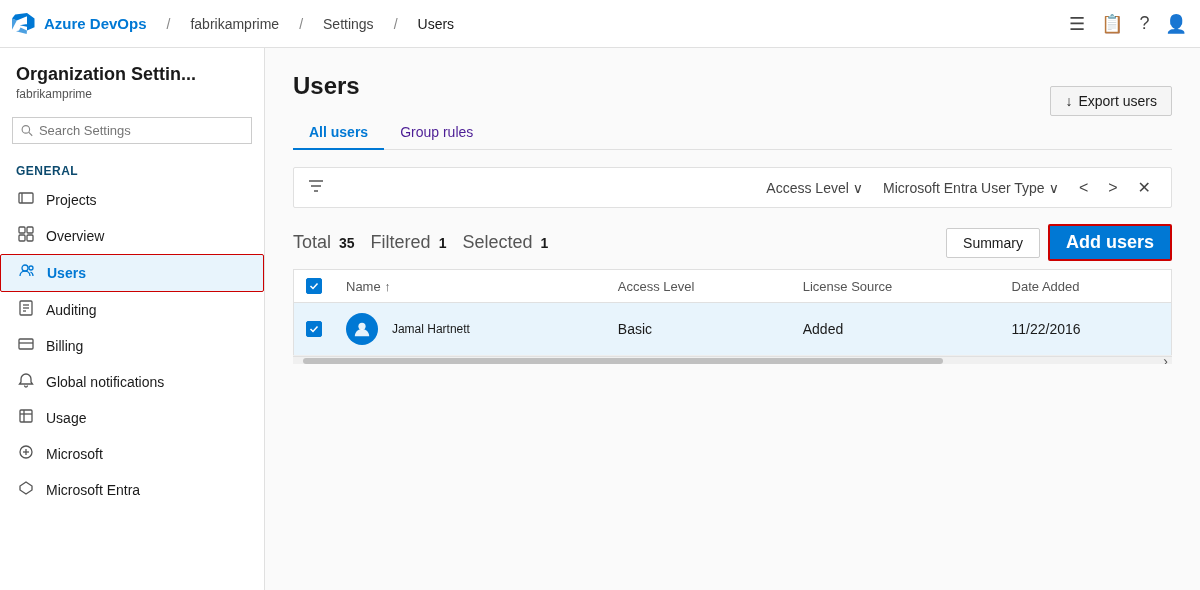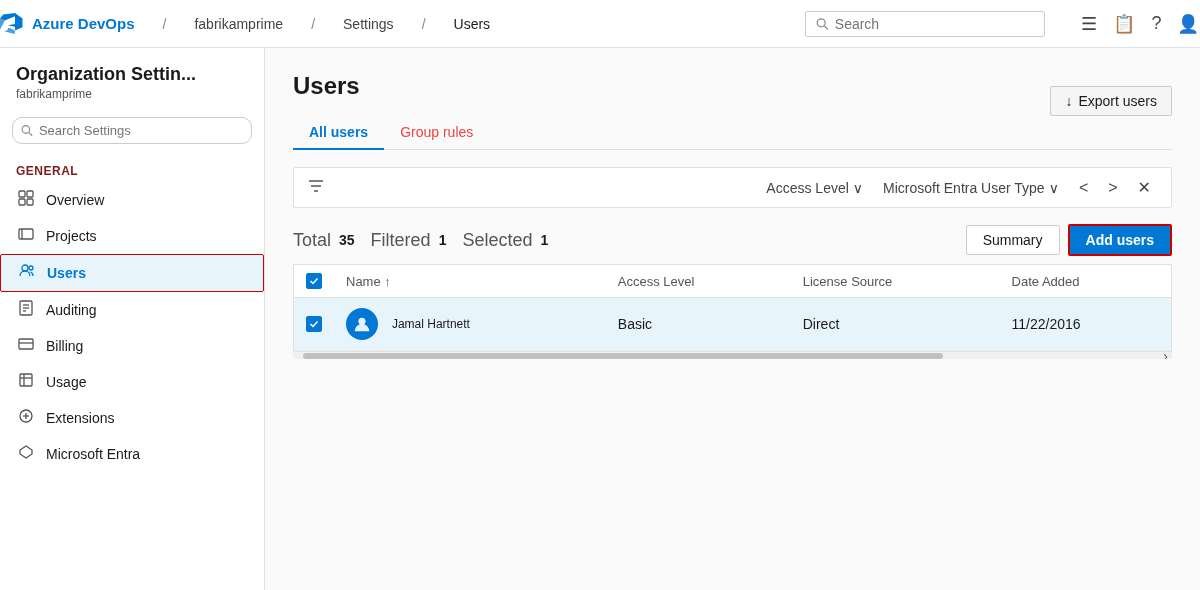--- a/index.html
+++ b/index.html
@@ -2,21 +2,21 @@
 <html><head>
   <meta charset="utf-8">
   <style>
     * { box-sizing: border-box; margin: 0; padding: 0; }
     body { font-family: 'Segoe UI', Arial, sans-serif; font-size: 14px; color: #1a1a1a; background: #fff; display: flex; flex-direction: column; height: 590px; overflow: hidden; }
 
     
     .topnav {
       display: flex; align-items: center; height: 48px;
       background: #fff; border-bottom: 1px solid #e0e0e0;
-      padding: 0 0; gap: 24px; flex-shrink: 0;
+      padding: 0 12px; gap: 16px; flex-shrink: 0;
     }
     .topnav-logo { display: flex; align-items: center; gap: 8px; }
     .topnav-logo svg { width: 24px; height: 24px; }
     .topnav-brand { font-size: 15px; font-weight: 600; color: #0078d4; }
     .topnav-sep { color: #888; margin: 0 4px; }
     .topnav-crumb { color: #444; font-size: 14px; }
     .topnav-crumb.current { color: #1a1a1a; }
     .topnav-spacer { flex: 1; }
     .search-box {
       display: flex; align-items: center; border: 1px solid #ccc;
@@ -35,27 +35,27 @@
       width: 265px; flex-shrink: 0; border-right: 1px solid #e0e0e0;
       background: #fff; display: flex; flex-direction: column;
       overflow-y: auto; position: relative;
     }
     .sidebar-header { padding: 16px 16px 8px 16px; }
     .org-title { font-size: 18px; font-weight: 600; }
     .org-sub { font-size: 12px; color: #555; margin-top: 2px; }
     .sidebar-search {
       margin: 8px 12px 12px 12px;
       display: flex; align-items: center; gap: 6px;
-      border: 1px solid #ccc; border-radius: 10px; padding: 5px 8px;
+      border: 1px solid #ccc; border-radius: 0; padding: 5px 8px;
       background: #fff;
     }
     .sidebar-search input { border: none; outline: none; font-size: 13px; width: 100%; color: #444; }
 
     .sidebar-section-label {
-      font-size: 12px; font-weight: 700; color: #7f1d1d;
+      font-size: 12px; font-weight: 700; color: #0c4a6e;
       padding: 8px 16px 4px 16px; text-transform: uppercase; letter-spacing: 0.5px;
     }
     .sidebar-item {
       display: flex; align-items: center; gap: 10px;
       padding: 8px 16px; cursor: pointer; border-radius: 0;
       position: relative;
     }
     .sidebar-item.active { background: #e8f4fc; }
     .sidebar-item.active .sidebar-item-label { font-weight: 600; color: #0078d4; }
     .sidebar-item.active-bordered {
@@ -66,21 +66,21 @@
     .sidebar-item-label { font-size: 14px; color: #1a1a1a; }
 
     
     .main { flex: 1; overflow-y: auto; padding: 24px 28px; background: #fafafa; }
     .page-title { font-size: 24px; font-weight: 600; margin-bottom: 16px; color: #1a1a1a; }
 
     
     .tabs { display: flex; gap: 0; border-bottom: 1px solid #e0e0e0; margin-bottom: 17px; }
     .tab {
       padding: 8px 16px; cursor: pointer; font-size: 14px;
-      color: #ef4444; border-bottom: 2px solid transparent; margin-bottom: -1px;
+      color: #4c1d95; border-bottom: 2px solid transparent; margin-bottom: -1px;
     }
     .tab.active { color: #0078d4; border-bottom: 2px solid #0078d4; font-weight: 600; }
     .export-btn {
       display: flex; align-items: center; gap: 6px;
       border: 1px solid #ccc; background: #f5f5f5; padding: 6px 14px;
       border-radius: 2px; cursor: pointer; font-size: 14px; color: #1a1a1a;
       margin-top: 12px;
     }
 
     
@@ -98,21 +98,21 @@
     .filter-nav { cursor: pointer; color: #444; padding: 2px 6px; font-size: 16px; }
     .filter-close { cursor: pointer; color: #444; font-size: 16px; padding: 2px 6px; }
     .stat { font-size: 18px; color: #555; margin-right: 4px; }
     .stat-val { font-weight: 700; color: #1a1a1a; margin-right: 12px; }
     .summary-btn {
       border: 1px solid #ccc; background: #fff; padding: 6px 16px;
       font-size: 14px; cursor: pointer; border-radius: 2px; color: #1a1a1a;
     }
     .add-users-btn {
       border: 2px solid #c00; background: #0078d4; color: #fff;
-      padding: 6px 16px; font-size: 14px; cursor: pointer; border-radius: 2px;
+      padding: 6px 16px; font-size: 18px; cursor: pointer; border-radius: 2px;
       font-weight: 600; margin-left: 8px;
     }
 
     
     .user-table { width: 100%; border-collapse: collapse; margin-top: 0; background: #fff; border: 1px solid #e0e0e0; }
     .user-table th {
       text-align: left; padding: 8px 12px; font-size: 13px;
       color: #555; font-weight: 400; border-bottom: 1px solid #e0e0e0;
       background: #fff;
     }
@@ -171,27 +171,20 @@
     </svg>
     <span class="topnav-brand">Azure DevOps</span>
   </div>
   <span class="topnav-sep">/</span>
   <span class="topnav-crumb">fabrikamprime</span>
   <span class="topnav-sep">/</span>
   <span class="topnav-crumb">Settings</span>
   <span class="topnav-sep">/</span>
   <span class="topnav-crumb current">Users</span>
   <div class="topnav-spacer"></div>
-  <div class="search-box">
-    <svg width="14" height="14" viewBox="0 0 16 16">
-      <circle cx="6.5" cy="6.5" r="5" stroke="#888" stroke-width="1.5" fill="none"></circle>
-      <line x1="10.5" y1="10.5" x2="15" y2="15" stroke="#888" stroke-width="1.5"></line>
-    </svg>
-    <input type="text" placeholder="Search" style="">
-  </div>
   <div class="topnav-icons">
     <span class="topnav-icon">☰</span>
     <span class="topnav-icon">📋</span>
     <span class="topnav-icon">?</span>
     <span class="topnav-icon">👤</span>
   </div>
 </div>
 
 <div class="body-wrap">
 
@@ -205,39 +198,39 @@
         <circle cx="6.5" cy="6.5" r="5" stroke="#888" stroke-width="1.5" fill="none"></circle>
         <line x1="10.5" y1="10.5" x2="15" y2="15" stroke="#888" stroke-width="1.5"></line>
       </svg>
       <input type="text" placeholder="Search Settings" style="">
     </div>
     <div class="sidebar-section-label">General</div>
 
     <div class="sidebar-item">
       <span class="sidebar-item-icon">
         <svg width="16" height="16" viewBox="0 0 16 16" fill="none">
+            <rect x="1" y="3" width="14" height="10" rx="1" stroke="#555" stroke-width="1.3"></rect>
+            <line x1="4" y1="3" x2="4" y2="13" stroke="#555" stroke-width="1.3"></line>
+          </svg>
+      </span>
+      <span class="sidebar-item-label">Projects</span>
+    </div>
+
+    <div class="sidebar-item">
+      <span class="sidebar-item-icon">
+        <svg width="16" height="16" viewBox="0 0 16 16" fill="none">
             <rect x="1" y="1" width="6" height="6" rx="1" stroke="#555" stroke-width="1.3"></rect>
             <rect x="9" y="1" width="6" height="6" rx="1" stroke="#555" stroke-width="1.3"></rect>
             <rect x="1" y="9" width="6" height="6" rx="1" stroke="#555" stroke-width="1.3"></rect>
             <rect x="9" y="9" width="6" height="6" rx="1" stroke="#555" stroke-width="1.3"></rect>
           </svg>
       </span>
       <span class="sidebar-item-label">Overview</span>
     </div>
 
-    <div class="sidebar-item">
-      <span class="sidebar-item-icon">
-        <svg width="16" height="16" viewBox="0 0 16 16" fill="none">
-            <rect x="1" y="3" width="14" height="10" rx="1" stroke="#555" stroke-width="1.3"></rect>
-            <line x1="4" y1="3" x2="4" y2="13" stroke="#555" stroke-width="1.3"></line>
-          </svg>
-      </span>
-      <span class="sidebar-item-label">Projects</span>
-    </div>
-
     <div class="sidebar-item active active-bordered">
       <span class="sidebar-item-icon">
         <svg width="16" height="16" viewBox="0 0 16 16" fill="none">
             <circle cx="6" cy="5" r="3" stroke="#0078d4" stroke-width="1.3"></circle>
             <path d="M1 13c0-2.8 2.2-5 5-5s5 2.2 5 5" stroke="#0078d4" stroke-width="1.3"></path>
             <circle cx="12" cy="5" r="2" stroke="#0078d4" stroke-width="1.3"></circle>
             <path d="M14 13c0-1.8-1-3.3-2.5-4" stroke="#0078d4" stroke-width="1.3"></path>
           </svg>
       </span>
       <span class="sidebar-item-label">Users</span>
@@ -258,41 +251,50 @@
     <div class="sidebar-item">
       <span class="sidebar-item-icon">
         <svg width="16" height="16" viewBox="0 0 16 16" fill="none">
             <rect x="1" y="3" width="14" height="10" rx="1" stroke="#555" stroke-width="1.3"></rect>
             <line x1="1" y1="7" x2="15" y2="7" stroke="#555" stroke-width="1.3"></line>
           </svg>
       </span>
       <span class="sidebar-item-label">Billing</span>
     </div>
 
+    <div class="sidebar-item">
+      <span class="sidebar-item-icon">
+        <svg width="16" height="16" viewBox="0 0 16 16" fill="none">
+            <path d="M8 2a5 5 0 0 1 5 5v3l1.5 2h-13L3 10V7a5 5 0 0 1 5-5z" stroke="#555" stroke-width="1.3"></path>
+            <path d="M6.5 13.5a1.5 1.5 0 0 0 3 0" stroke="#555" stroke-width="1.3"></path>
+          </svg>
+      </span>
+      <span class="sidebar-item-label">Global notifications</span>
+    </div>
 
     <div class="sidebar-item">
       <span class="sidebar-item-icon">
         <svg width="16" height="16" viewBox="0 0 16 16" fill="none">
             <rect x="2" y="2" width="12" height="12" rx="1" stroke="#555" stroke-width="1.3"></rect>
             <line x1="2" y1="6" x2="14" y2="6" stroke="#555" stroke-width="1.3"></line>
             <line x1="6" y1="2" x2="6" y2="14" stroke="#555" stroke-width="1.3"></line>
           </svg>
       </span>
       <span class="sidebar-item-label">Usage</span>
     </div>
 
     <div class="sidebar-item">
       <span class="sidebar-item-icon">
         <svg width="16" height="16" viewBox="0 0 16 16" fill="none">
             <circle cx="8" cy="8" r="6" stroke="#555" stroke-width="1.3"></circle>
             <line x1="5" y1="8" x2="11" y2="8" stroke="#555" stroke-width="1.3"></line>
             <line x1="8" y1="5" x2="8" y2="11" stroke="#555" stroke-width="1.3"></line>
           </svg>
       </span>
-      <span class="sidebar-item-label">Extensions</span>
+      <span class="sidebar-item-label">Microsoft</span>
     </div>
 
     <div class="sidebar-item">
       <span class="sidebar-item-icon">
         <svg width="16" height="16" viewBox="0 0 16 16" fill="none">
             <path d="M8 2l6 4v4l-6 4L2 10V6z" stroke="#555" stroke-width="1.3"></path>
           </svg>
       </span>
       <span class="sidebar-item-label">Microsoft Entra</span>
     </div>
@@ -382,21 +384,21 @@
             <td>
               <span class="user-avatar">
                 <svg width="18" height="18" viewBox="0 0 20 20">
                     <circle cx="10" cy="7" r="4" fill="#fff" opacity="0.9"></circle>
                     <path d="M2 18c0-4.4 3.6-8 8-8s8 3.6 8 8" fill="#fff" opacity="0.9"></path>
                   </svg>
               </span>
               <span class="user-name">Jamal Hartnett</span>
             </td>
             <td>Basic</td>
-            <td>Direct</td>
+            <td>Added</td>
             <td>11/22/2016</td>
           </tr>
         </tbody>
       </table>
       <div class="horiz-scrollbar">
         <div class="horiz-scrollbar-thumb"></div>
         <span class="horiz-scroll-right">›</span>
       </div>
     </div>
 

